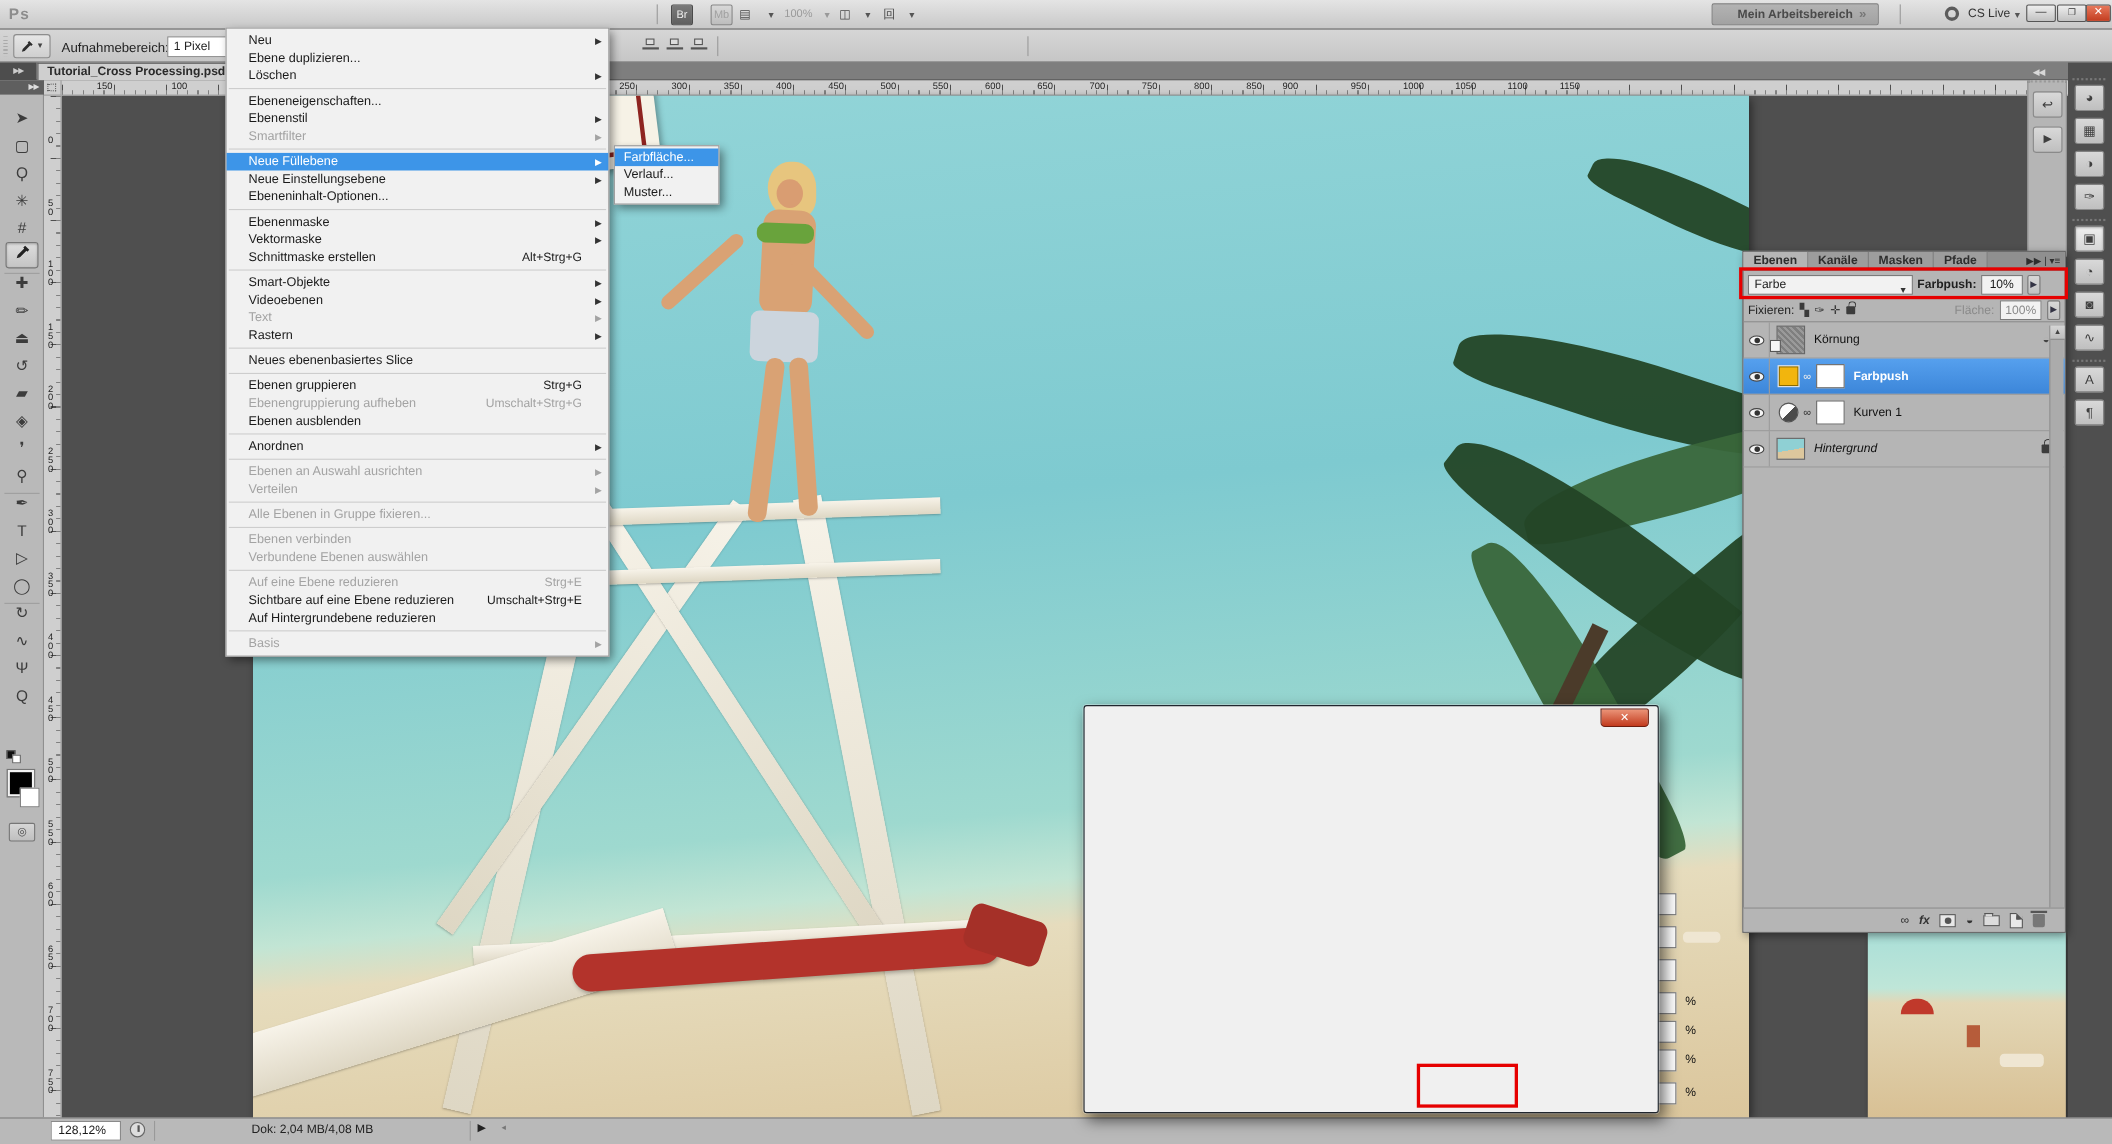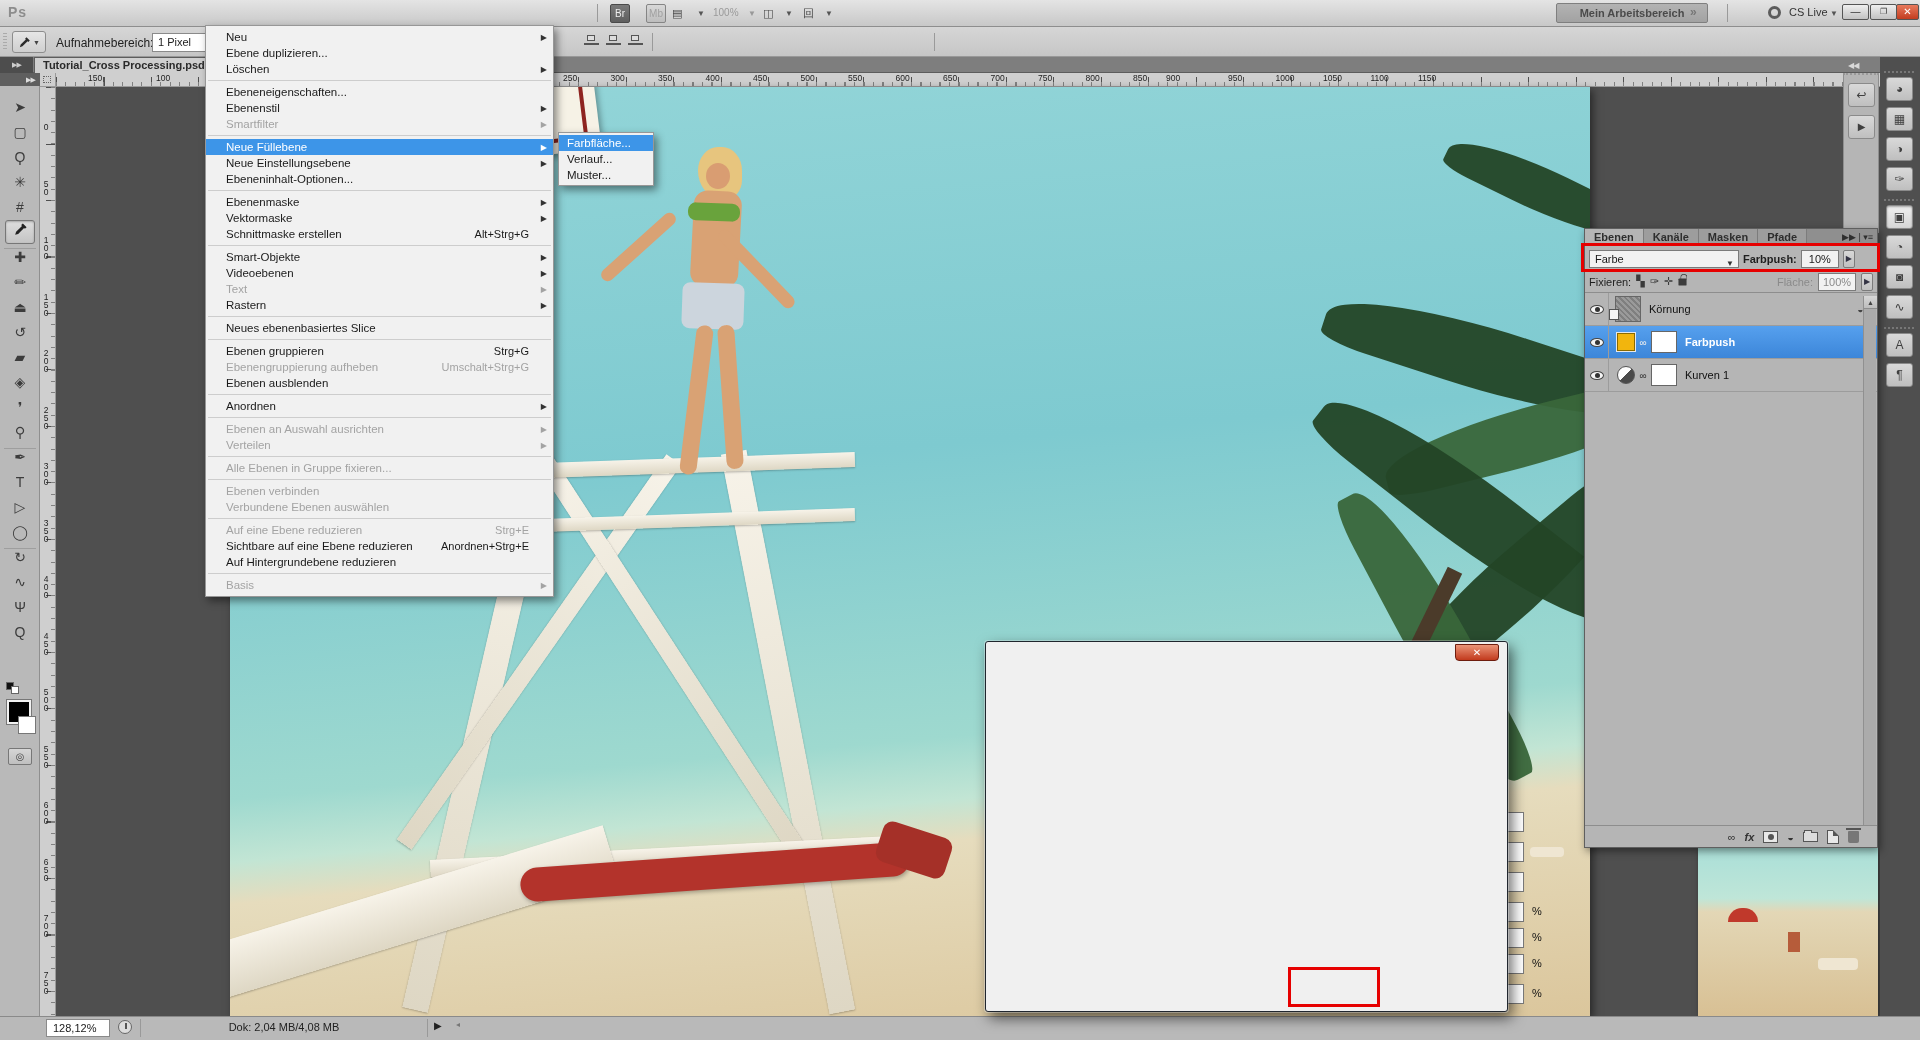--- a/index.html
+++ b/index.html
@@ -441,20 +441,28 @@
   </div>
   <div class="lrow">
     <div class="eyebox">
         <span class="eye"></span>
       </div>
     <div class="curveic"></div>
     <span class="chain">∞</span>
     <div class="maskthumb"></div>
     <span class="lname">Kurven 1</span>
   </div>
+  <div class="lrow">
+    <div class="eyebox">
+        <span class="eye"></span>
+      </div>
+    <div class="photothumb"></div>
+    <span class="lname" style="font-style:italic">Hintergrund</span>
+    <span class="lock" style="margin-left:auto;margin-right:12px"></span>
+  </div>
   <div id="lp-scroll">
       <div class="up">▲</div>
     </div>
   <div id="lp-footer">
     <span class="fic">∞</span>
     <span class="fx">fx</span>
     <span class="mrect"></span>
     <span class="fic">◒</span>
     <span class="folder"></span>
     <span class="newl"></span>
@@ -606,21 +614,21 @@
       <span class="ma"></span>
     </div>
     <div class="msep"></div>
     <div class="mitem dis">
       <span class="ml">Auf eine Ebene reduzieren</span>
       <span class="ms">Strg+E</span>
       <span class="ma"></span>
     </div>
     <div class="mitem">
       <span class="ml">Sichtbare auf eine Ebene reduzieren</span>
-      <span class="ms">Anordnen+Strg+E</span>
+      <span class="ms">Umschalt+Strg+E</span>
       <span class="ma"></span>
     </div>
     <div class="mitem">
       <span class="ml">Auf Hintergrundebene reduzieren</span>
       <span class="ms"></span>
       <span class="ma"></span>
     </div>
     <div class="msep"></div>
     <div class="mitem dis">
       <span class="ml">Basis</span>

